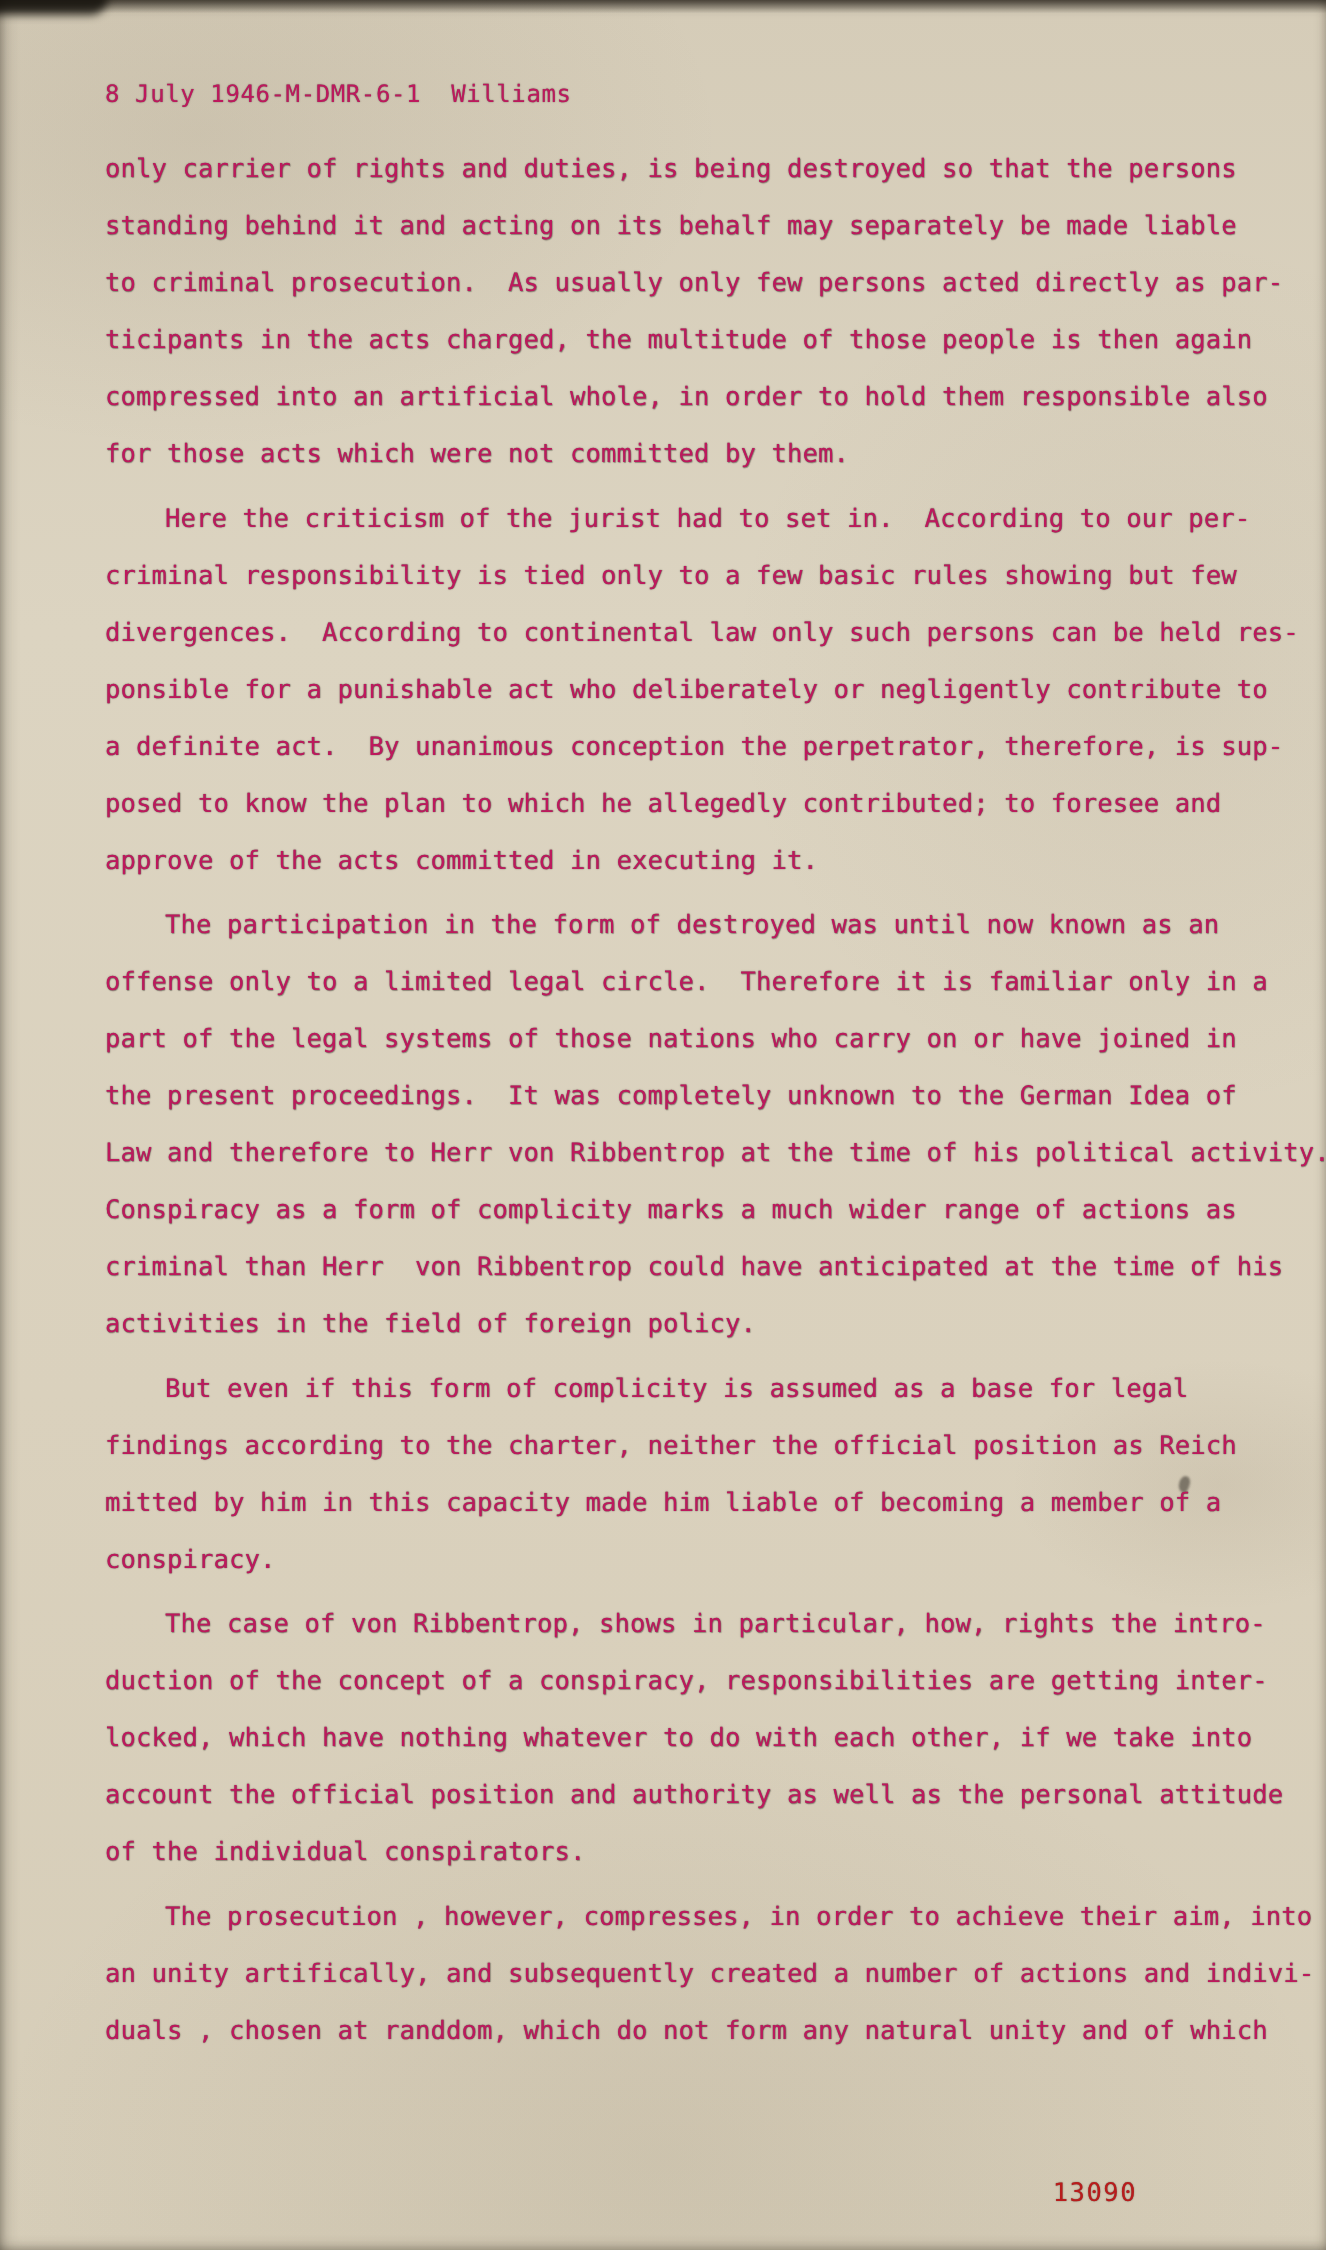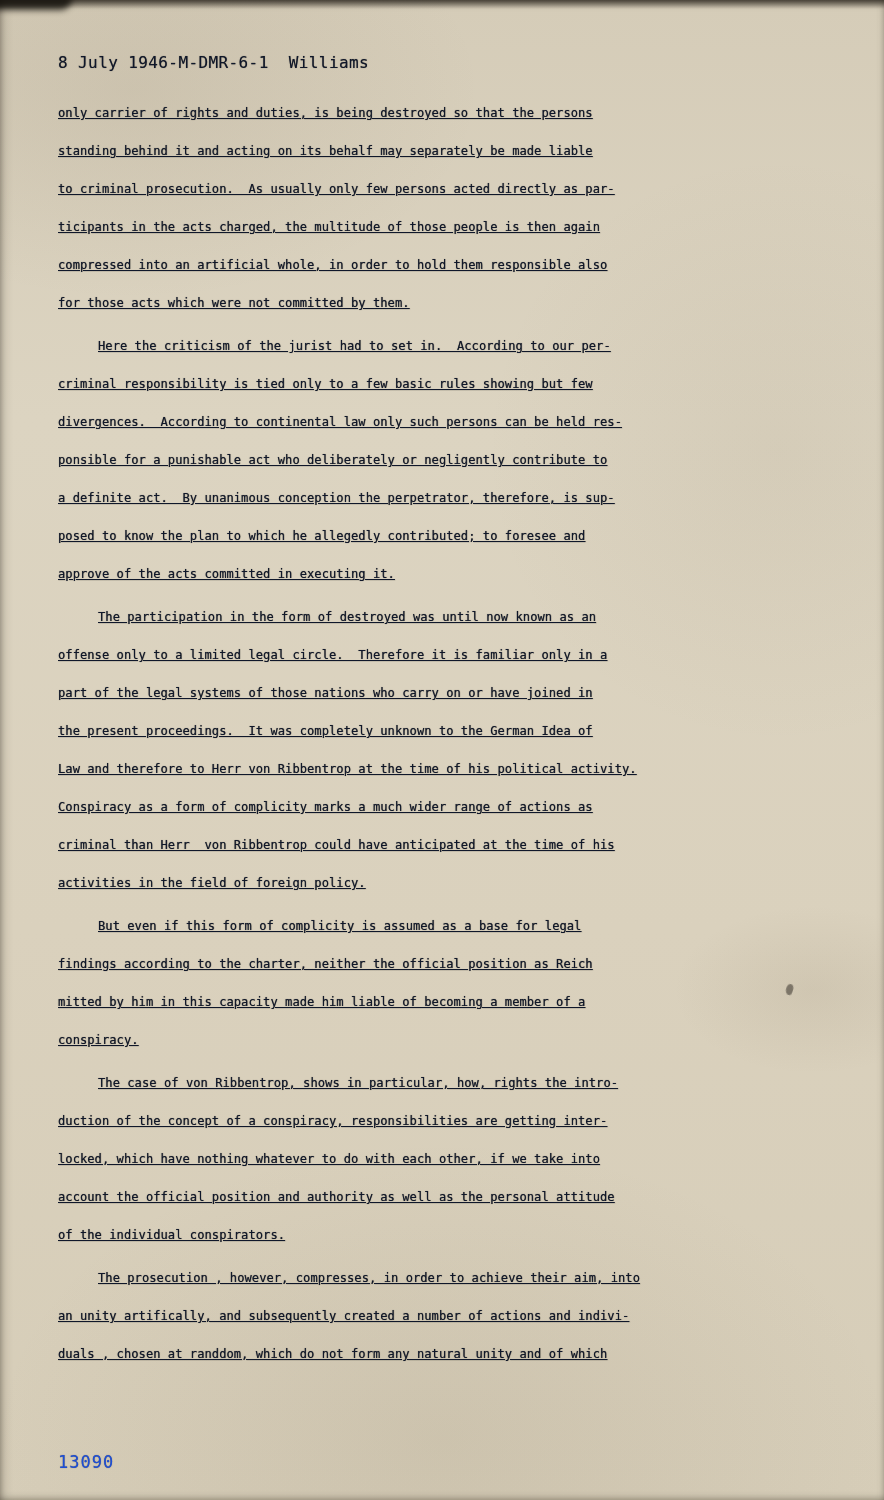--- a/index.html
+++ b/index.html
@@ -40,61 +40,60 @@
     position: absolute;
     top: -4px; left: -8px;
     width: 80px; height: 14px;
     background: rgba(15, 12, 8, 0.8);
     border-radius: 0 0 12px 4px;
     filter: blur(3px);
     pointer-events: none;
   }
   .content {
     position: absolute;
-    left: 58px;
+    left: 70px;
     top: 52px;
     width: 780px;
-    color: #0f172a;
+    color: #be185d;
   }
   .doc-header {
     font-size: 16px;
     line-height: 22px;
     letter-spacing: 0.4px;
     white-space: pre;
     text-shadow: 0 0 0.9px rgba(52, 48, 40, 0.75);
   }
   .doc-body {
     margin-top: 20px;
   }
   .para {
     margin-top: 5px;
   }
   .para:first-child {
     margin-top: 0;
   }
   .line {
     white-space: pre;
-    font-size: 12px;
+    font-size: 17px;
     line-height: 38px;
     letter-spacing: 0.1px;
     text-shadow: 0 0 0.9px rgba(52, 48, 40, 0.7), 0.4px 0.4px 0.5px rgba(52, 48, 40, 0.35);
-    text-decoration: underline;
   }
   .line.indent {
     text-indent: 40px;
   }
   .page-number {
     position: absolute;
     left: 58px;
     top: 1443px;
     width: 700px;
-    text-align: left;
+    text-align: right;
     font-size: 17px;
     line-height: 38px;
-    color: #1d4ed8;
+    color: #b91c1c;
     letter-spacing: 1px;
     text-shadow: 0 0 0.9px rgba(52, 48, 40, 0.7);
   }
   .smudge-a {
     position: absolute;
     left: 786px; top: 984px;
     width: 7px; height: 11px;
     background: rgba(55, 50, 42, 0.55);
     border-radius: 50% 50% 40% 60%;
     transform: rotate(18deg);

